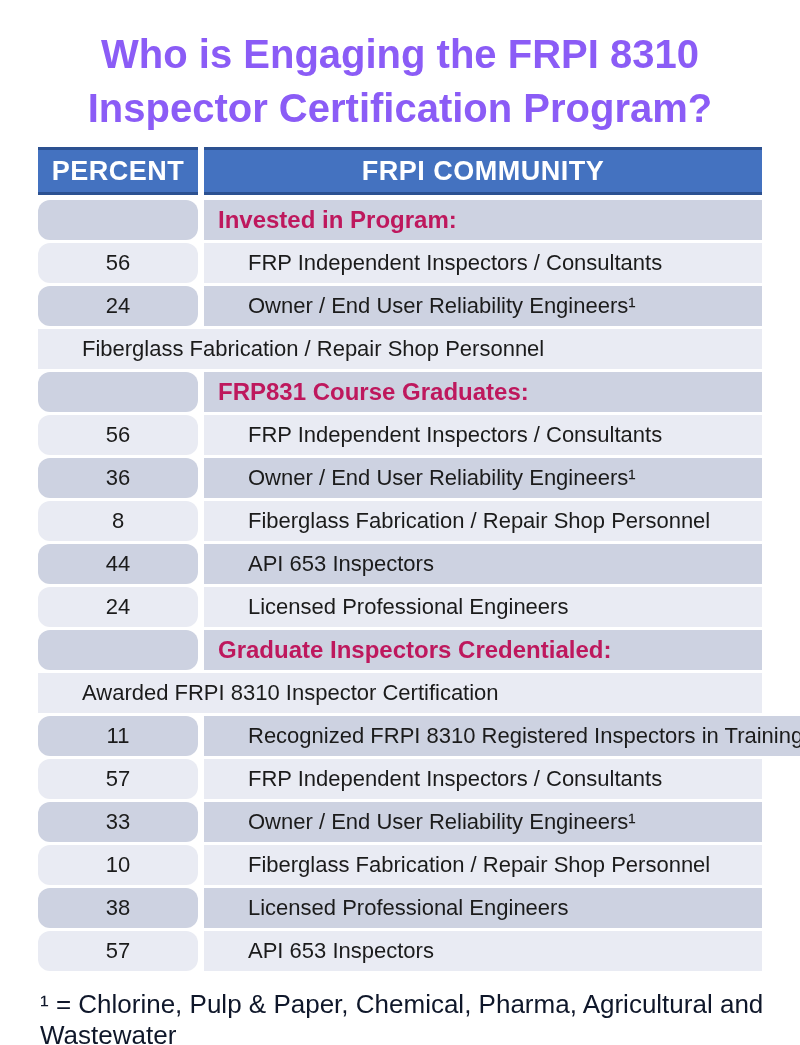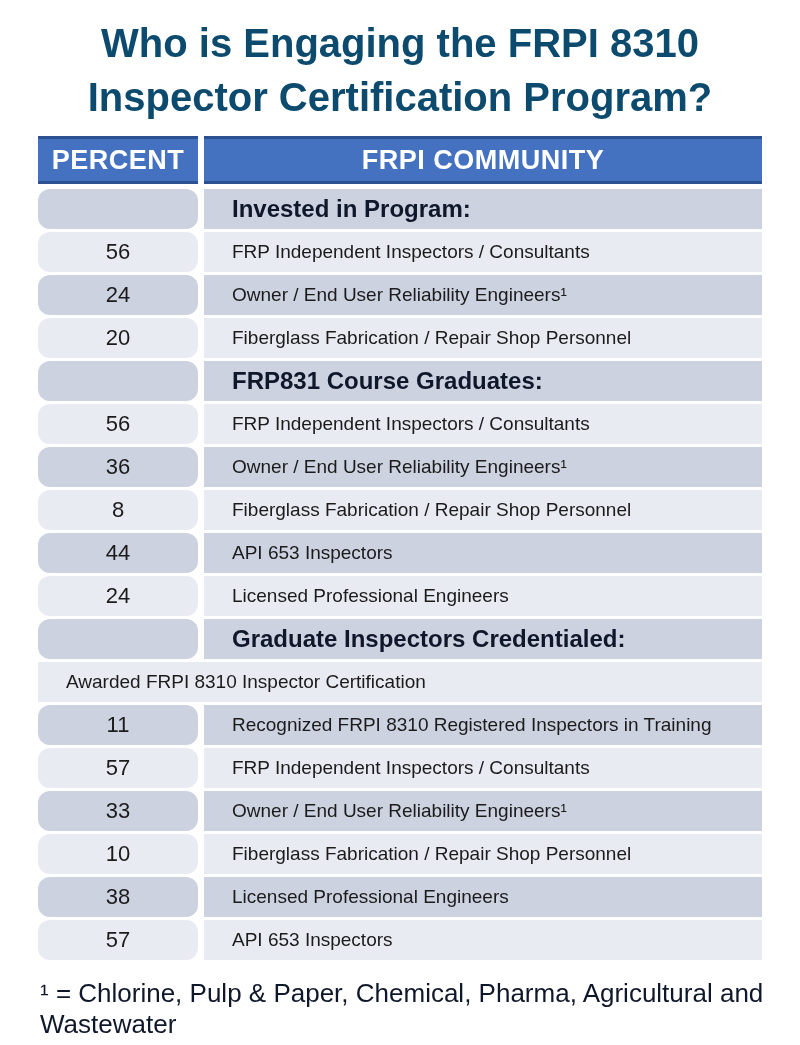--- a/index.html
+++ b/index.html
@@ -9,26 +9,26 @@
     font-family: "Liberation Sans", sans-serif;
   }
   .page {
     position: relative;
     width: 800px;
     height: 1045px;
     background: #ffffff;
     overflow: hidden;
   }
   .title {
-    margin: 16px 18px 12px 18px;
+    margin: 27px 18px 12px 18px;
     text-align: center;
     font-size: 40px;
     line-height: 1.35;
     font-weight: bold;
-    color: #0c4a6e;
+    color: #8b5cf6;
     letter-spacing: 0px;
   }
   .stats-table {
     width: 724px;
     margin-left: 38px;
   }
   .header-row {
     display: flex;
     gap: 6px;
     margin-bottom: 5px;
@@ -64,29 +64,29 @@
   .cell.percent {
     width: 160px;
     flex: none;
     justify-content: center;
     font-size: 22px;
     border-radius: 12px;
   }
   .cell.community {
     flex: 1;
     box-sizing: border-box;
-    padding-left: 28px;
-    font-size: 19px;
+    padding-left: 44px;
+    font-size: 22px;
     white-space: nowrap;
   }
   .row.section .cell.community {
     font-weight: bold;
     font-size: 24px;
-    padding-left: 28px;
-    color: #0f172a;
+    padding-left: 14px;
+    color: #be185d;
   }
   .footnote {
     margin: 18px 0 0 40px;
     font-size: 26px;
     color: #0f172a;
   }
 </style>
 </head>
 <body>
 
@@ -106,21 +106,20 @@
         </div>
         <div class="row band-light">
           <div class="cell percent">56</div>
           <div class="cell community">FRP Independent Inspectors / Consultants</div>
         </div>
         <div class="row band-dark">
           <div class="cell percent">24</div>
           <div class="cell community">Owner / End User Reliability Engineers¹</div>
         </div>
         <div class="row band-light">
-          <div class="cell percent">20</div>
           <div class="cell community">Fiberglass Fabrication / Repair Shop Personnel</div>
         </div>
         <div class="row section band-dark">
           <div class="cell percent"></div>
           <div class="cell community">FRP831 Course Graduates:</div>
         </div>
         <div class="row band-light">
           <div class="cell percent">56</div>
           <div class="cell community">FRP Independent Inspectors / Consultants</div>
         </div>

